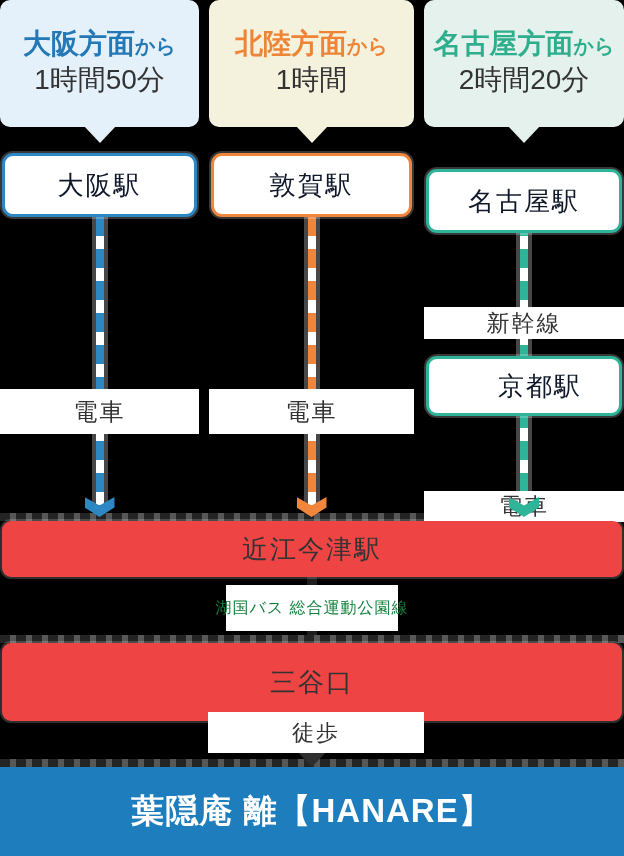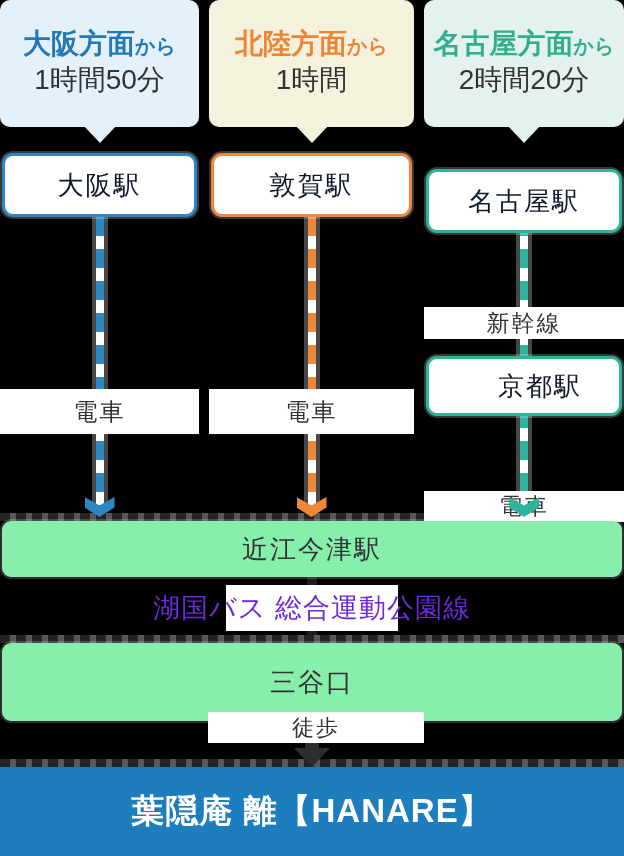--- a/index.html
+++ b/index.html
@@ -48,37 +48,37 @@
   .chev{position:absolute;top:497px;left:50%;margin-left:-15px;width:30px;height:20px;z-index:3;
         clip-path:polygon(0 0,50% 42%,100% 0,100% 52%,50% 100%,0 52%);}
   .r0 .chev{background:#2d87c3;} .r1 .chev{background:#f0863b;} .r2 .chev{background:#2eb498;}
 
   
   .dashstrip{position:absolute;left:0;width:100%;height:8px;z-index:1;
              background:repeating-linear-gradient(90deg,#242424 0 10px,#575757 10px 16px);}
   #strip1{top:513px;} #strip2{top:635px;} #strip3{top:759px;}
 
   
-  .widebox{position:absolute;left:2px;width:620px;box-sizing:border-box;background:#86efac;border-radius:9px;
+  .widebox{position:absolute;left:2px;width:620px;box-sizing:border-box;background:#ef4444;border-radius:9px;
            display:flex;align-items:center;justify-content:center;color:#333;font-size:26px;letter-spacing:2px;
            z-index:2;box-shadow:0 0 0 2px rgba(255,255,255,.18);}
   #hub{top:521px;height:56px;}
   #mitani{top:643px;height:78px;}
 
   
   #busline{position:absolute;left:307px;top:575px;width:10px;height:70px;background:#1e1e1e;z-index:1;}
   #busband{position:absolute;top:585px;left:226px;width:172px;height:46px;background:#fff;z-index:2;
            display:flex;align-items:center;justify-content:center;}
-  #busband span{font-size:27px;color:#6d28d9;white-space:nowrap;letter-spacing:1px;}
+  #busband span{font-size:16px;color:#15803d;white-space:nowrap;letter-spacing:1px;}
 
   
   #walkshaft{position:absolute;left:305px;top:705px;width:14px;height:46px;background:#2e2e2e;z-index:1;}
   #walkhead{position:absolute;left:294px;top:748px;width:0;height:0;z-index:2;
             border-left:18px solid transparent;border-right:18px solid transparent;border-top:19px solid #2e2e2e;}
-  #walkband{position:absolute;top:712px;left:208px;width:216px;height:31px;background:#fff;z-index:3;
+  #walkband{position:absolute;top:712px;left:208px;width:216px;height:41px;background:#fff;z-index:3;
             display:flex;align-items:center;justify-content:center;font-size:22px;color:#333;letter-spacing:2px;}
 
   
   #footer{position:absolute;top:767px;left:0;width:100%;height:89px;background:#1d7dbd;z-index:2;
           display:flex;align-items:center;justify-content:center;}
   #footer .name{color:#fff;font-size:33px;font-weight:bold;letter-spacing:1px;}
 </style>
 </head>
 <body>
 

